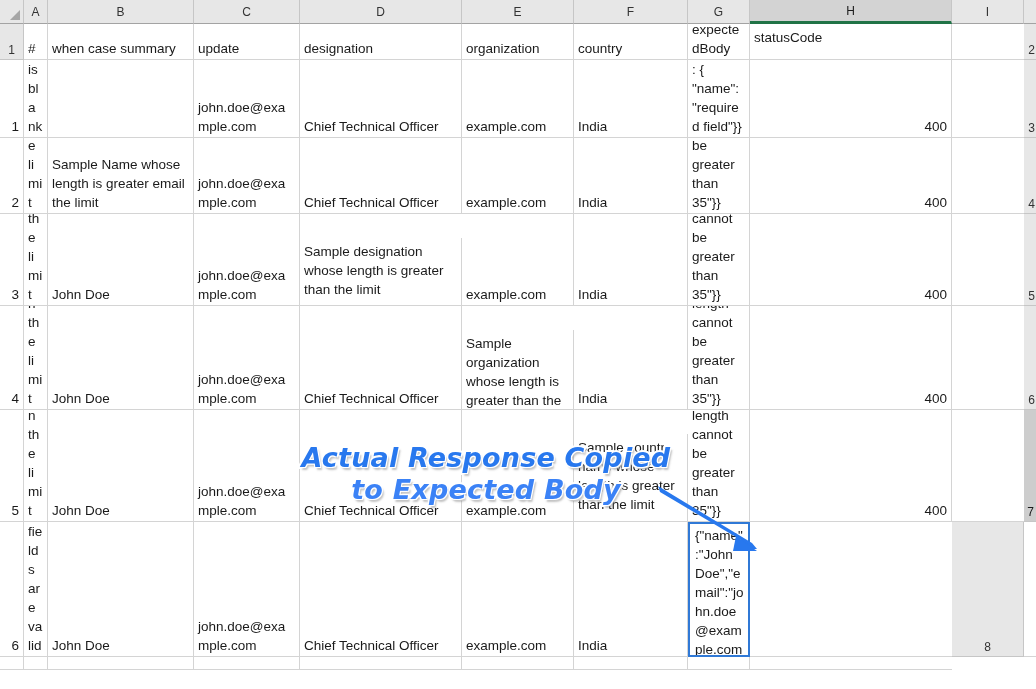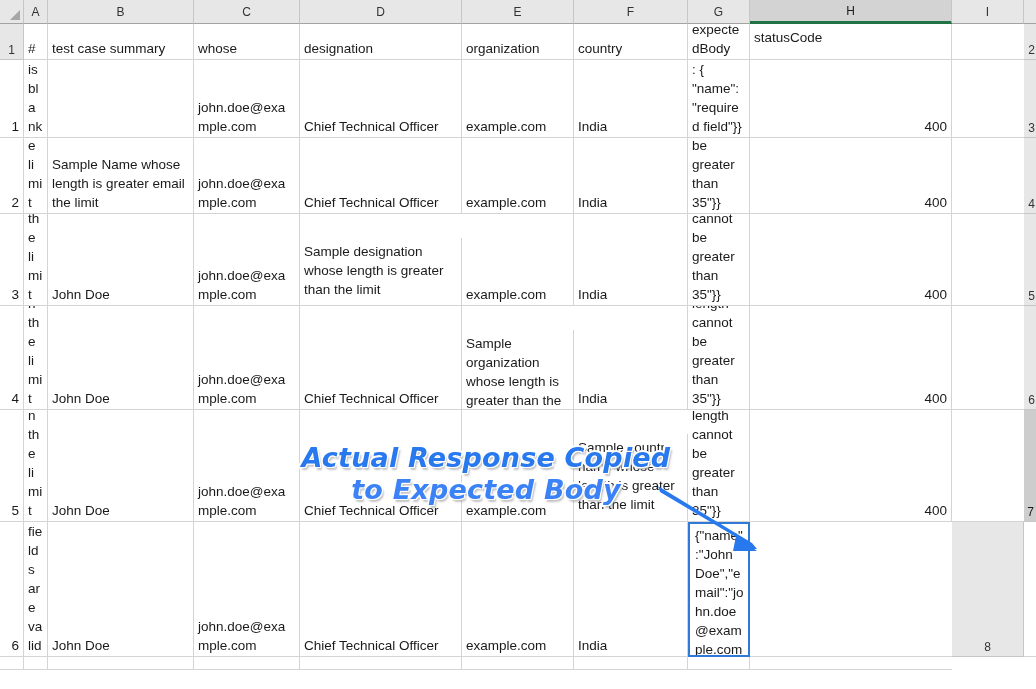--- a/index.html
+++ b/index.html
@@ -135,22 +135,22 @@
   <div class="colhead">D</div>
   <div class="colhead">E</div>
   <div class="colhead">F</div>
   <div class="colhead">G</div>
   <div class="colhead sel">H</div>
   <div class="colhead">I</div>
   <div class="colhead"></div>
 
   <div class="rowhead">1</div>
   <div class="cell hdr">#</div>
-  <div class="cell hdr">test case summary</div>
-  <div class="cell hdr">whose</div>
+  <div class="cell hdr">when case summary</div>
+  <div class="cell hdr">update</div>
   <div class="cell hdr">designation</div>
   <div class="cell hdr">organization</div>
   <div class="cell hdr">country</div>
   <div class="cell hdr">expectedBody</div>
   <div class="cell hdr wrap">statusCode</div>
   <div class="cell nb"></div>
 
   <div class="rowhead">2</div>
   <div class="cell num">1</div>
   <div class="cell">Validate update API when case field is blank</div>

